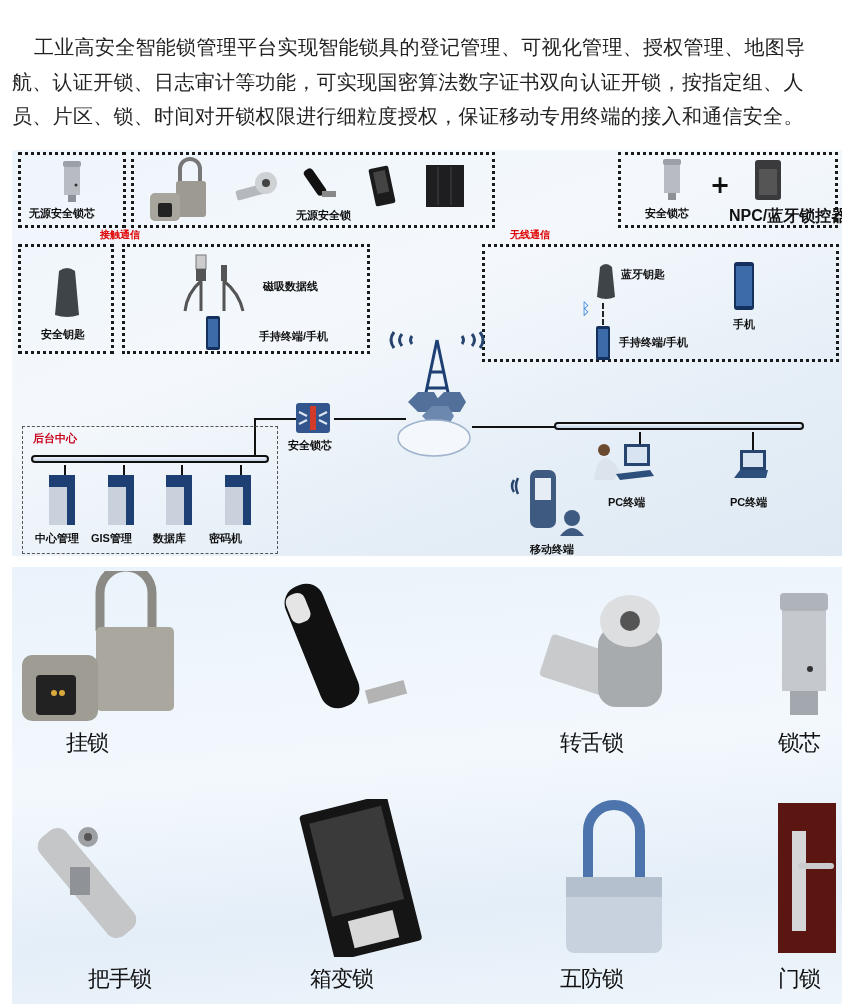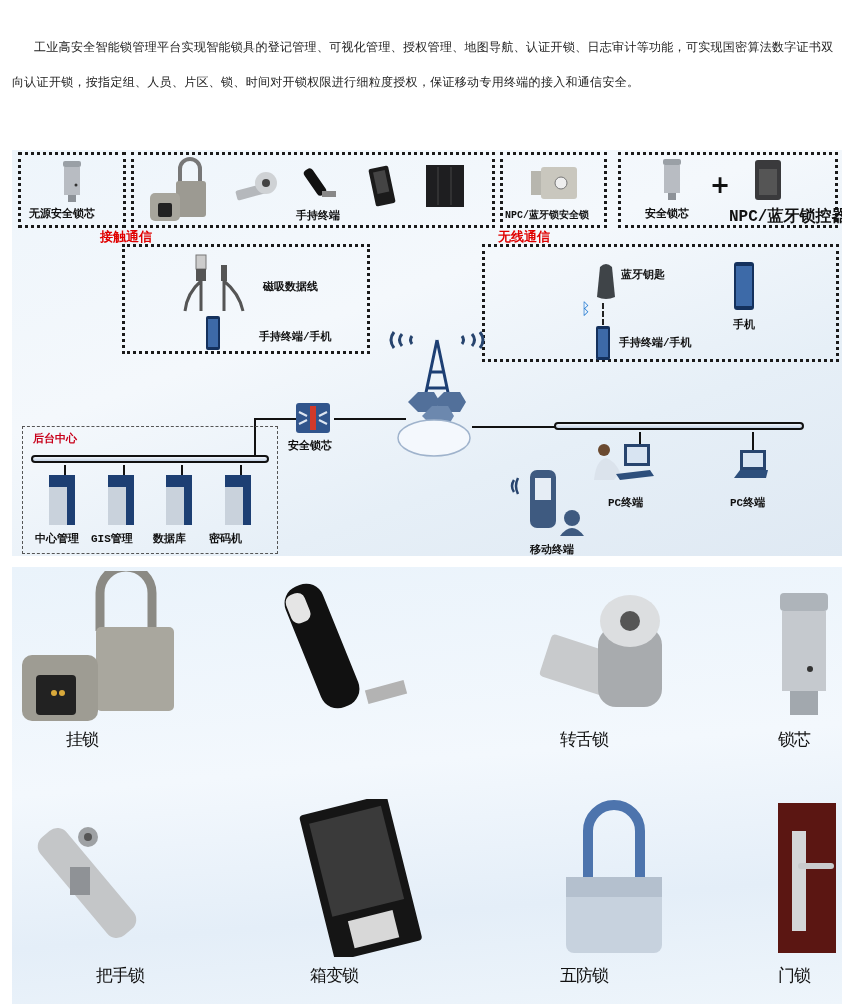--- a/index.html
+++ b/index.html
@@ -1,34 +1,34 @@
 <!DOCTYPE html>
 <html><head>
 <meta charset="utf-8">
 <style>
   * { box-sizing: border-box; margin: 0; padding: 0; }
   body { width: 850px; height: 1006px; background: #ffffff; position: relative; overflow: hidden;
          font-family: "DejaVu Serif", "Liberation Serif", serif; color: #111; }
-  .intro { position: absolute; left: 12px; top: 30px; width: 830px; font-size: 12px; line-height: 34.5px;
+  .intro { position: absolute; left: 12px; top: 30px; width: 830px; font-size: 20px; line-height: 34.5px;
            color: #222; text-indent: 22px; letter-spacing: 0.3px; }
   .diagram { position: absolute; left: 12px; top: 150px; width: 830px; height: 406px;
              background: linear-gradient(160deg, #eef5fb 0%, #f4f8fc 40%, #e6eff7 70%, #dfe9f3 100%); overflow: hidden; }
   .box { position: absolute; border: 3px dotted #1a1a1a; }
   .box-dash { position: absolute; border: 1.5px dashed #555; }
-  .lbl { position: absolute; font-family: Liberation Mono, monospace; font-weight: bold; font-size: 11px; color: #111; white-space: nowrap; }
-  .red { color: #e00000; font-size: 13px; }
+  .lbl { position: absolute; font-family: Liberation Sans, sans-serif; font-weight: bold; font-size: 11px; color: #111; white-space: nowrap; }
+  .red { color: #e00000; font-size: 10px; }
   .darkred { color: #c8001a; }
   .abs { position: absolute; }
   .line-h { position: absolute; height: 2px; background: #111; }
   .line-v { position: absolute; width: 2px; background: #111; }
   .bus { position: absolute; height: 8px; border: 2px solid #111; border-radius: 5px;
          background: linear-gradient(#eef3fa, #c4d2e4); }
   .products { position: absolute; left: 12px; top: 567px; width: 830px; height: 437px;
               background: linear-gradient(175deg, #eaf3fb 0%, #f3f8fd 45%, #e4eef8 75%, #eef5fb 100%); overflow: hidden; }
-  .plabel { position: absolute; font-family: "DejaVu Sans", sans-serif; font-size: 17px; color: #111; white-space: nowrap; letter-spacing: -1px; }
+  .plabel { position: absolute; font-family: "DejaVu Sans", sans-serif; font-size: 22px; color: #111; white-space: nowrap; letter-spacing: -1px; }
 </style>
 </head>
 <body>
 
 <p class="intro">工业高安全智能锁管理平台实现智能锁具的登记管理、可视化管理、授权管理、地图导航、认证开锁、日志审计等功能，可实现国密算法数字证书双向认证开锁，按指定组、人员、片区、锁、时间对开锁权限进行细粒度授权，保证移动专用终端的接入和通信安全。</p>
 
 <div class="diagram">
 
   <div class="box" style="left:6px;top:2px;width:108px;height:76px;">
     <svg class="abs" style="left:40px;top:6px" width="22" height="42">
@@ -58,50 +58,48 @@
     </svg>
     <svg class="abs" style="left:232px;top:10px" width="32" height="44">
       <rect x="6" y="2" width="20" height="38" rx="2" fill="#1b1b1b" transform="rotate(-12 16 21)"></rect>
       <rect x="10" y="6" width="12" height="22" fill="#444" transform="rotate(-12 16 21)"></rect>
     </svg>
     <svg class="abs" style="left:290px;top:8px" width="42" height="46">
       <rect x="2" y="2" width="38" height="42" fill="#1e1e20"></rect>
       <line x1="14" y1="4" x2="14" y2="42" stroke="#444"></line>
         <line x1="27" y1="4" x2="27" y2="42" stroke="#444"></line>
     </svg>
-    <span class="lbl" style="left:162px;top:53px">手持终端</span>
-  </div>
-
-  <div class="box" style="left:488px;top:2px;width:107px;height:76px;">
-    <svg class="abs" style="left:26px;top:6px" width="52" height="42">
-      <rect x="2" y="10" width="10" height="24" fill="#b7b6ae"></rect>
-        <rect x="12" y="6" width="36" height="32" rx="3" fill="#c9c7be"></rect>
-      <circle cx="32" cy="22" r="6" fill="#eee" stroke="#777"></circle>
-    </svg>
-    <span class="lbl" style="left:2px;top:53px;font-size:10px">NPC/蓝牙锁安全锁</span>
-  </div>
+    <span class="lbl" style="left:162px;top:53px">无源安全锁</span>
+  </div>
+
 
   <div class="box" style="left:606px;top:2px;width:220px;height:76px;">
     <svg class="abs" style="left:40px;top:4px" width="22" height="42">
       <rect x="2" y="0" width="18" height="6" rx="2" fill="#9aa0a6"></rect>
         <rect x="3" y="6" width="16" height="28" fill="#b8bcc2"></rect>
       <rect x="7" y="34" width="8" height="7" fill="#8d9298"></rect>
     </svg>
     <span class="abs" style="left:89px;top:16px;font-size:24px;font-weight:bold;font-family:'DejaVu Sans',sans-serif">+</span>
     <svg class="abs" style="left:132px;top:4px" width="30" height="42">
       <rect x="2" y="1" width="26" height="40" rx="3" fill="#3a3a3c"></rect>
         <rect x="6" y="10" width="18" height="26" fill="#555"></rect>
     </svg>
     <span class="lbl" style="left:24px;top:51px">安全锁芯</span>
     <span class="lbl" style="left:108px;top:51px;font-size:16px">NPC/蓝牙锁控器</span>
   </div>
 
   <span class="lbl red" style="left:88px;top:78px">接触通信</span>
-  <span class="lbl red" style="left:486px;top:78px">无线通信</span>
-
+  <span class="lbl red" style="left:498px;top:78px">无线通信</span>
+
+  <div class="box" style="left:6px;top:94px;width:96px;height:110px;">
+    <svg class="abs" style="left:32px;top:20px" width="28" height="52">
+      <path d="M6 4 Q14 -2 22 4 L26 48 Q14 52 2 48 Z" fill="#3f4448"></path>
+    </svg>
+    <span class="lbl" style="left:20px;top:80px">安全钥匙</span>
+  </div>
 
   <div class="box" style="left:110px;top:94px;width:248px;height:110px;">
     <svg class="abs" style="left:58px;top:6px" width="62" height="60">
       <rect x="13" y="2" width="10" height="14" fill="#ccc" stroke="#777"></rect>
         <rect x="13" y="16" width="10" height="12" fill="#555"></rect>
       <rect x="38" y="12" width="6" height="16" fill="#555"></rect>
       <path d="M18 28 Q4 40 2 58 M18 28 L18 58 M41 28 L41 58 M41 28 Q56 40 60 58" stroke="#555" stroke-width="3" fill="none"></path>
     </svg>
     <svg class="abs" style="left:80px;top:68px" width="16" height="36">
       <rect x="1" y="1" width="14" height="34" rx="2" fill="#14315d"></rect>
@@ -244,21 +242,21 @@
       <circle cx="34" cy="76" r="3" fill="#333"></circle>
   </svg>
   <span class="plabel" style="left:766px;top:161px">锁芯</span>
 
   <svg class="abs" style="left:20px;top:250px" width="160" height="130">
     <rect x="38" y="2" width="34" height="128" rx="12" fill="#c4c6c8" transform="rotate(-40 55 66)"></rect>
     <circle cx="56" cy="20" r="10" fill="#9ea1a4"></circle>
       <circle cx="56" cy="20" r="4" fill="#555"></circle>
     <rect x="38" y="50" width="20" height="28" fill="#8f9296"></rect>
   </svg>
-  <span class="plabel" style="left:84px;top:397px">把手锁</span>
+  <span class="plabel" style="left:76px;top:397px">把手锁</span>
 
   <svg class="abs" style="left:284px;top:232px" width="130" height="158">
     <g transform="rotate(-14 64 80)">
       <rect x="20" y="4" width="90" height="150" rx="4" fill="#151515"></rect>
       <rect x="28" y="14" width="74" height="96" fill="#3a3a3a"></rect>
       <rect x="42" y="118" width="46" height="28" fill="#d8d8d8"></rect>
     </g>
   </svg>
   <span class="plabel" style="left:298px;top:397px">箱变锁</span>
 

